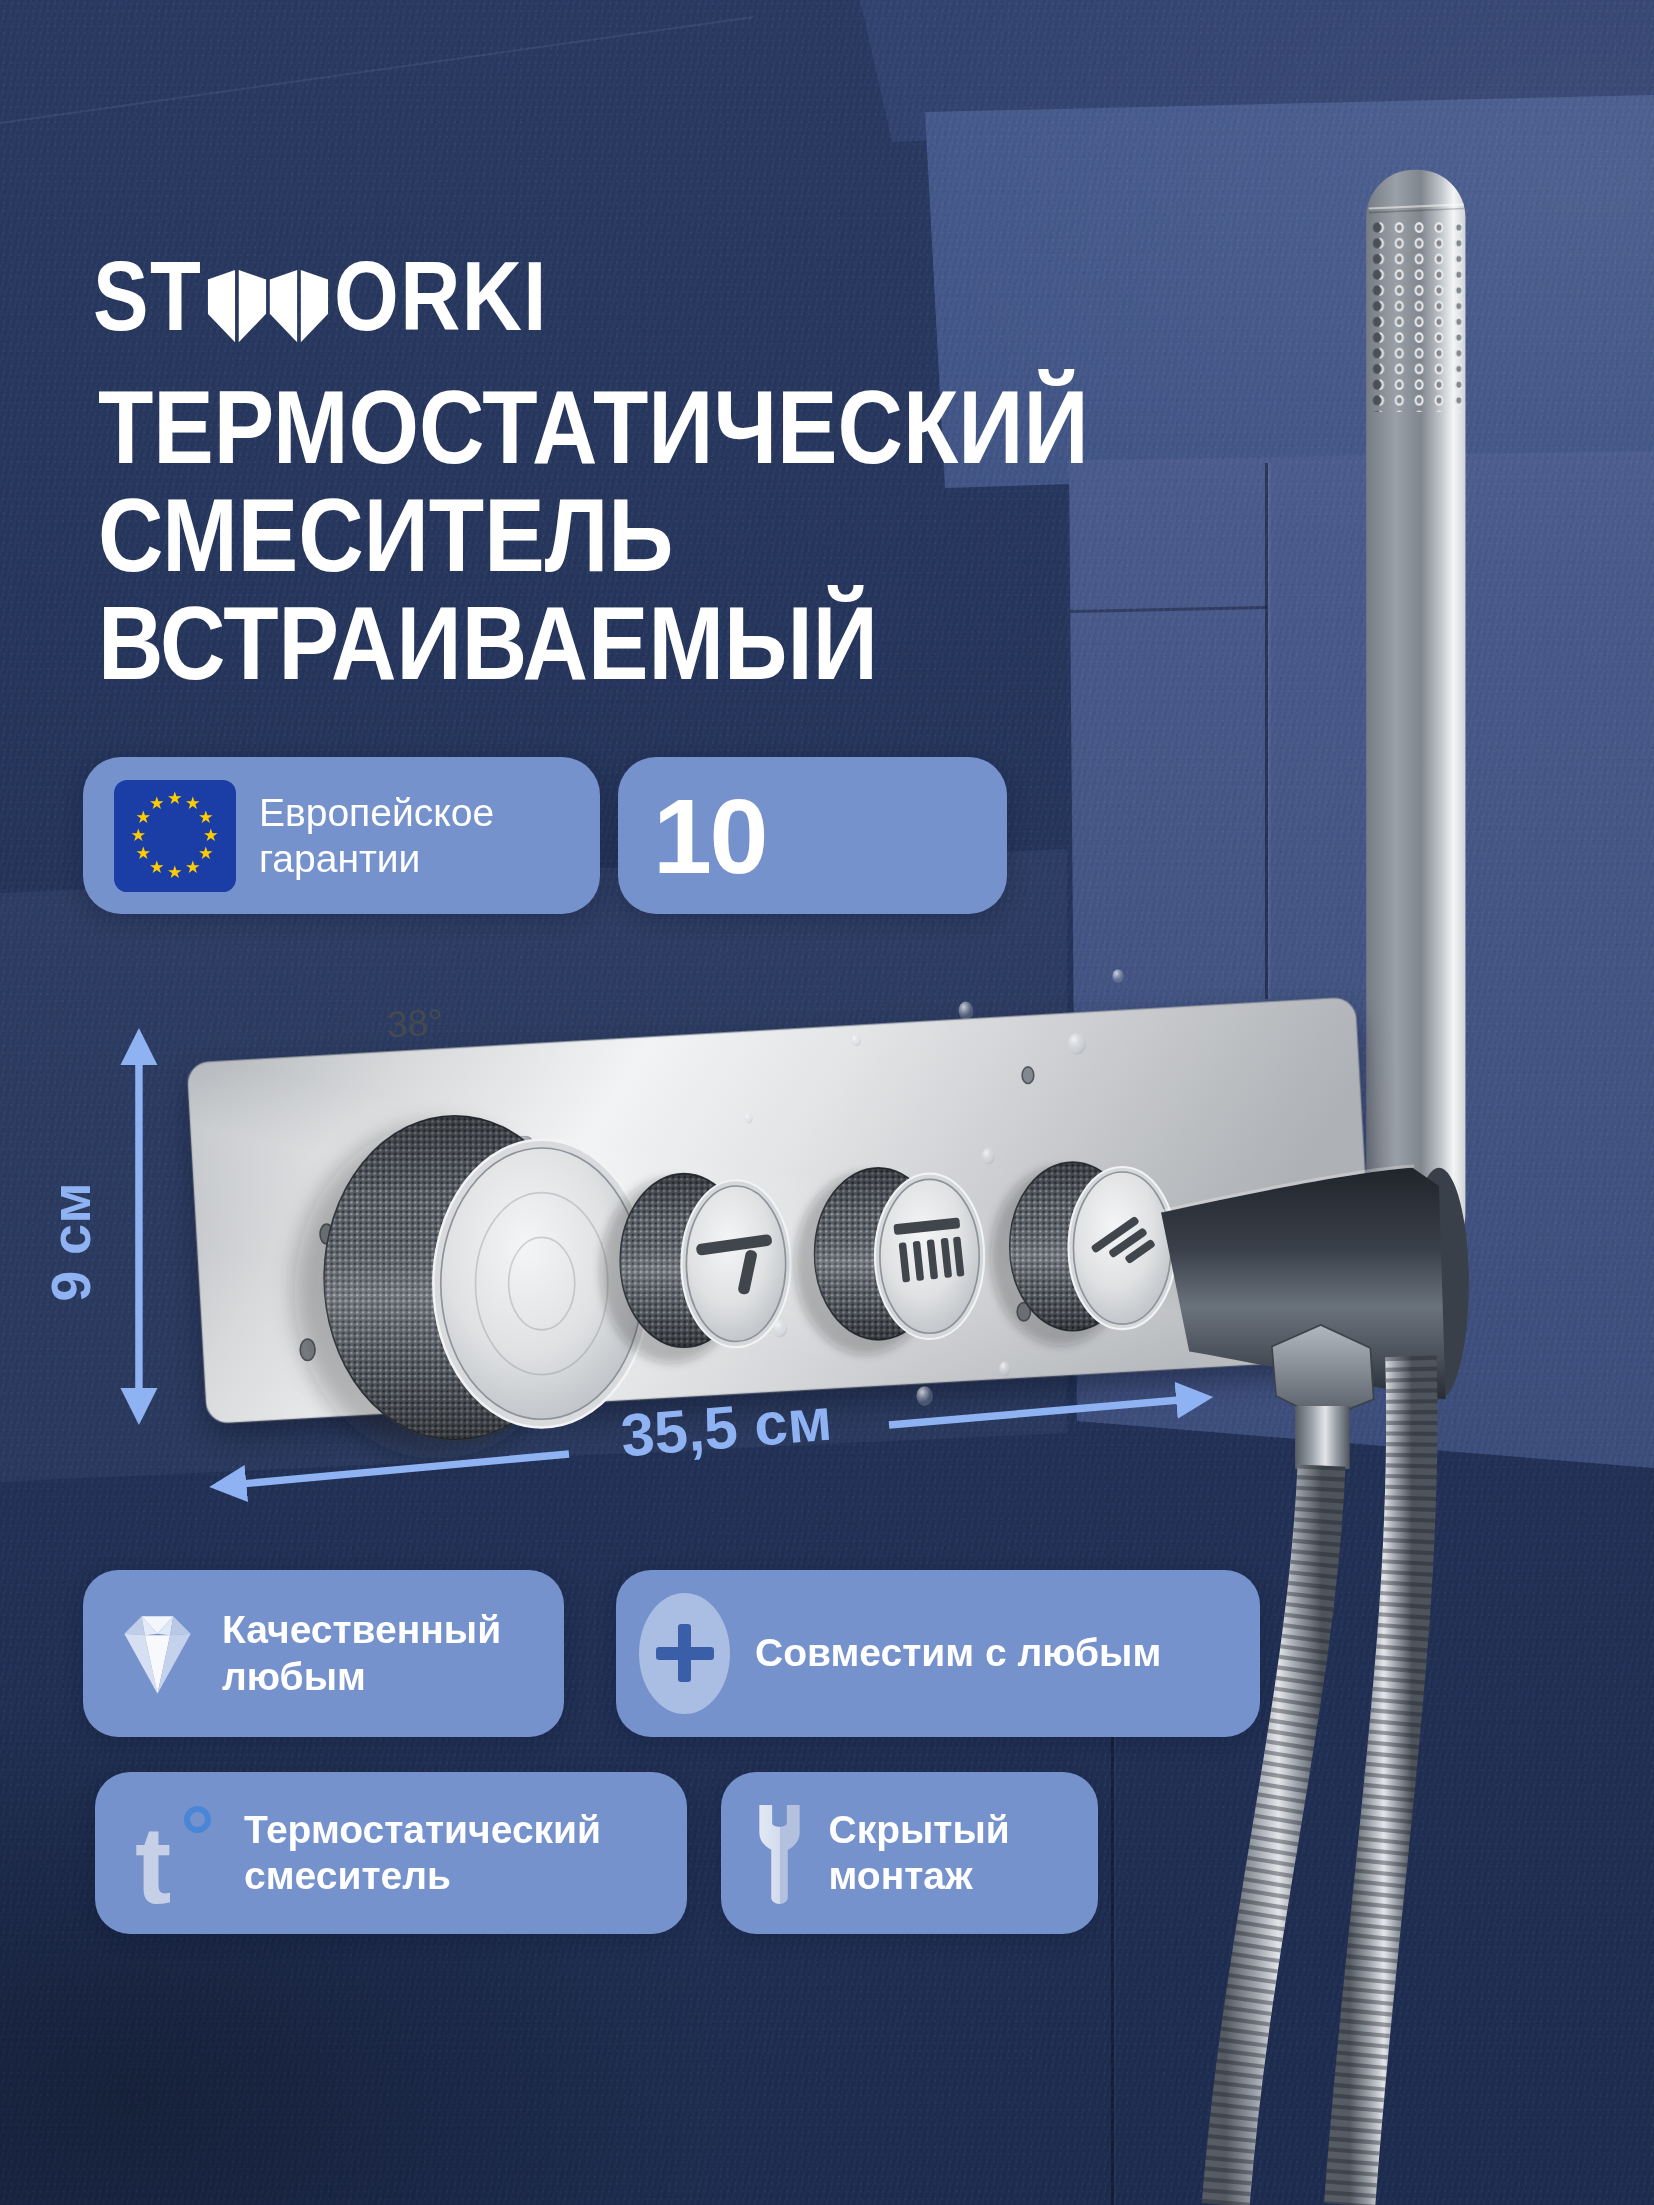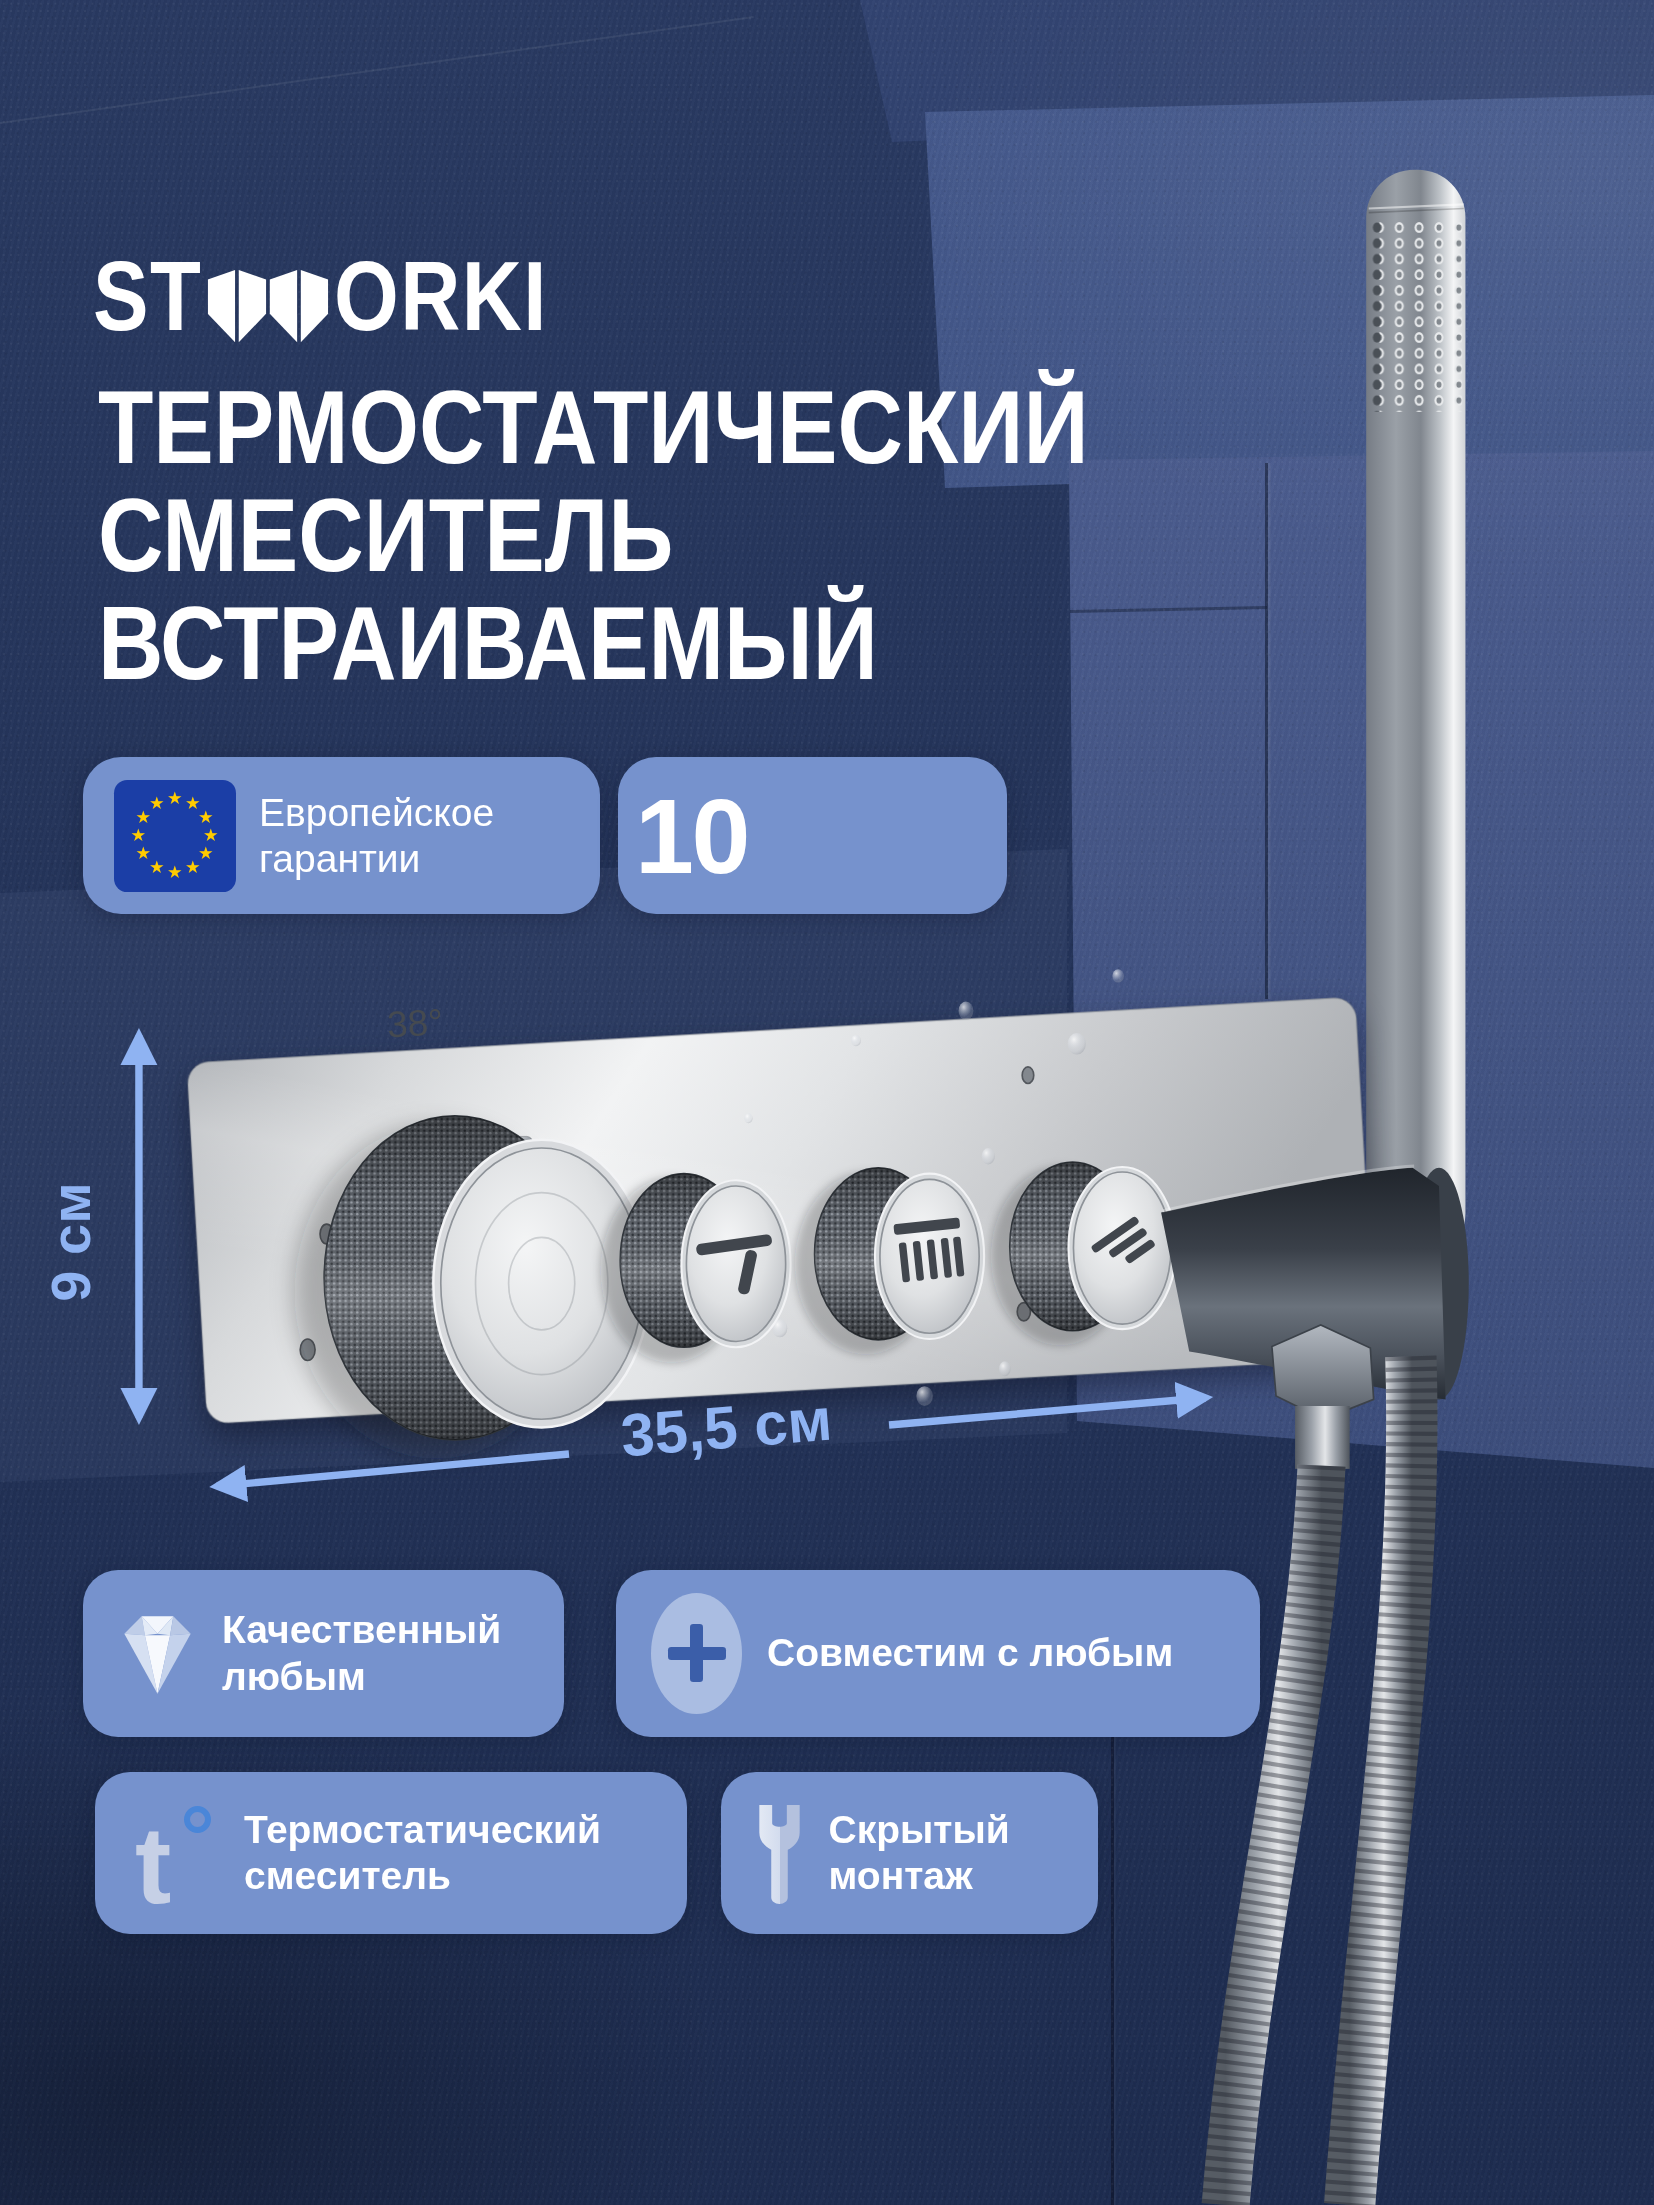--- a/index.html
+++ b/index.html
@@ -39,30 +39,30 @@
   .logo{left:93px;top:247px;display:flex;align-items:flex-end;transform:scaleX(.85);transform-origin:left top;
         font-size:98px;font-weight:bold;letter-spacing:1.7px;line-height:1;}
   .logo svg{height:73px;width:auto;margin:0 6.6px 2.5px;}
   .title{left:98px;top:374px;transform:scaleX(.88);transform-origin:left top;
          font-size:103px;font-weight:bold;line-height:108px;letter-spacing:0;}
   .line{display:block;}
 
   .pill{position:absolute;z-index:4;background:#7692cd;border-radius:38px;display:flex;align-items:center;color:#fff;
         box-shadow:0 5px 20px rgba(10,16,40,.25);}
   .badge-eu{left:83px;top:757px;width:517px;height:157px;padding-left:31px;gap:23px;box-sizing:border-box;}
-  .badge-warranty{left:618px;top:757px;width:389px;height:157px;padding-left:17px;gap:23px;box-sizing:border-box;}
+  .badge-warranty{left:618px;top:757px;width:389px;height:157px;padding-left:35px;gap:23px;box-sizing:border-box;}
   .pill-text{font-size:39px;font-weight:normal;line-height:1.16;}
   .eu-flag{position:relative;width:122px;height:112px;border-radius:13.2px;background:#1b3ea6;flex:0 0 auto;}
   .eu-star{position:absolute;color:#ffcc00;font-size:17.4px;line-height:1;}
   .big-number{font-size:106px;font-weight:bold;letter-spacing:-2.5px;line-height:1;}
 
   .card{position:absolute;z-index:4;background:#7692cd;border-radius:35px;display:flex;align-items:center;color:#fff;
         box-sizing:border-box;box-shadow:0 5px 20px rgba(10,16,40,.22);}
   .card-1{left:83px;top:1570px;width:481px;height:167px;padding-left:35px;gap:25px;}
-  .card-2{left:616px;top:1570px;width:644px;height:167px;padding-left:35px;gap:25px;}
+  .card-2{left:616px;top:1570px;width:644px;height:167px;padding-left:23px;gap:25px;}
   .card-3{left:95px;top:1772px;width:592px;height:162px;padding-left:35px;gap:25px;}
   .card-4{left:721px;top:1772px;width:377px;height:162px;padding-left:31px;gap:21.5px;}
   .card-text{font-size:39px;font-weight:bold;line-height:1.18;}
   .icon-box{flex:0 0 auto;display:flex;align-items:center;justify-content:center;}
   .plus-oval{width:91px;height:121px;border-radius:50%;background:#aabde2;position:relative;}
   .plus-oval i{position:absolute;background:#3b5ea9;border-radius:3.3px;}
   .plus-h{width:58px;height:13.2px;left:16.5px;top:54px;}
   .plus-v{width:13.2px;height:58px;left:39px;top:31px;}
   .t-icon{position:relative;width:89px;height:124px;}
   .t-glyph{position:absolute;left:5px;bottom:-5px;font-size:109px;font-weight:bold;color:#c6d0e6;line-height:1;}

